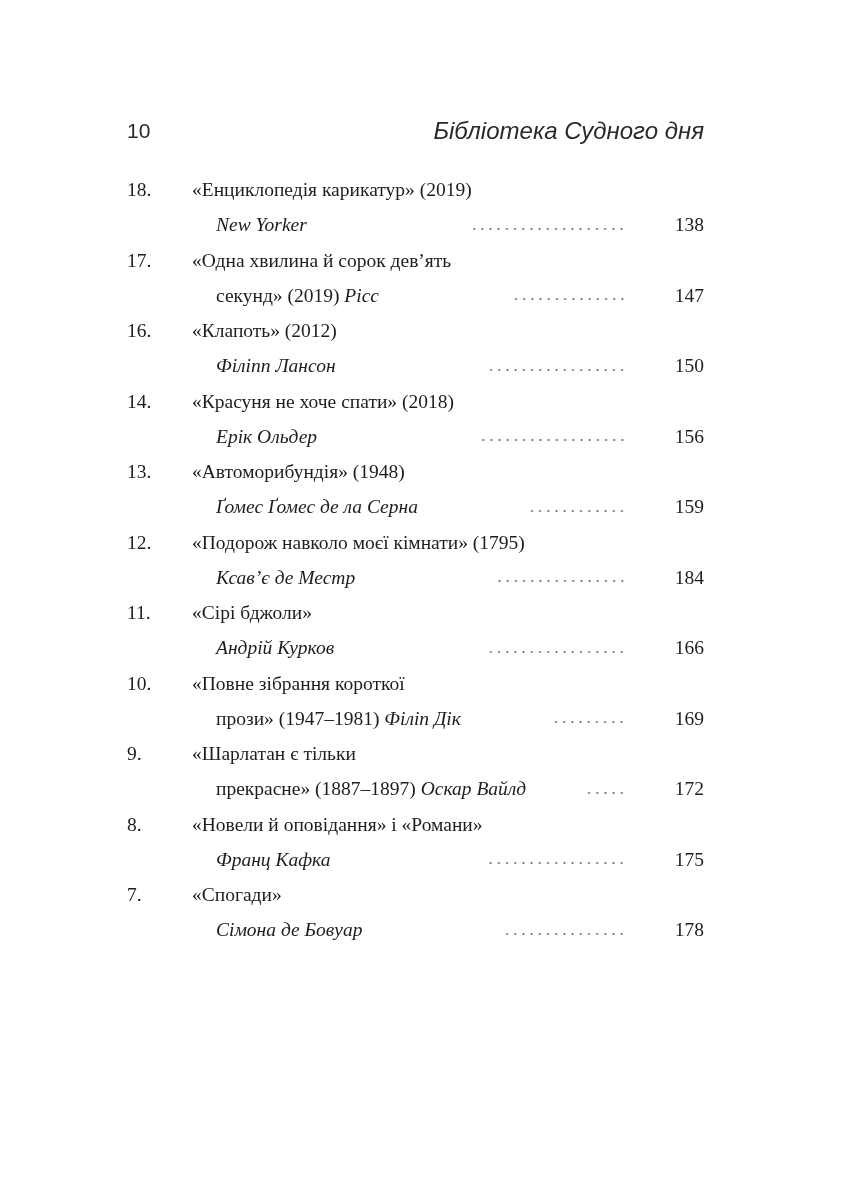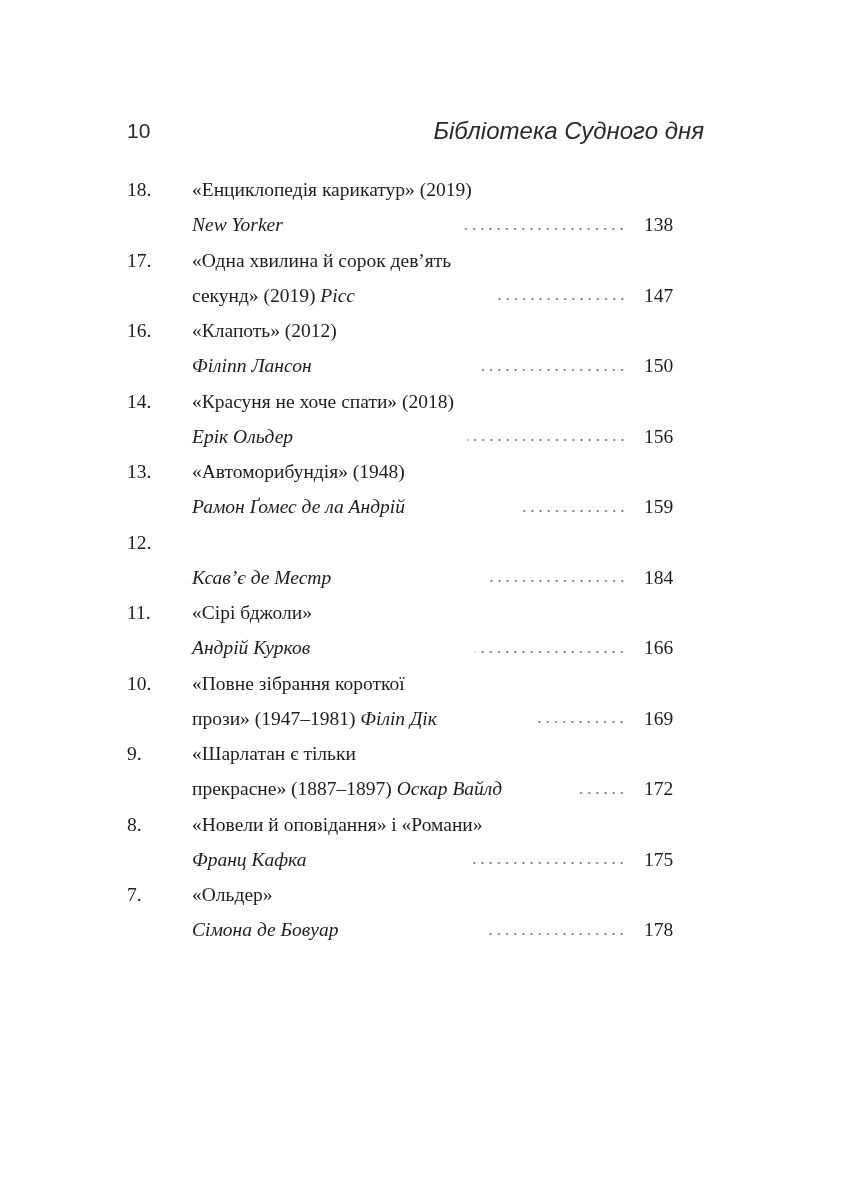--- a/index.html
+++ b/index.html
@@ -78,20 +78,21 @@
       margin-left: 9px;
     }
     .line2 {
       display: flex;
       align-items: baseline;
       padding-left: 65px;
       padding-right: 0;
     }
     .line2 .lead {
       flex: 0 0 auto;
+      margin-left: 24px;
     }
     .author {
       font-style: italic;
     }
     .dots {
       flex: 1 1 auto;
       margin: 0 18px 0 14px;
       max-width: 260px;
       height: 2px;
       align-self: center;
@@ -101,20 +102,21 @@
       background-size: 8.2px 2px;
       background-repeat: repeat-x;
       background-position: right center;
     }
     .spacer {
       flex: 1 1 auto;
     }
     .page-num {
       flex: 0 0 auto;
       width: 60px;
+      text-align: right;
     }
   </style>
 </head>
 <body>
 
 <div class="page">
 
   <div class="running-head">
     <span class="folio">10</span>
     <span class="book-title">Бібліотека Судного дня</span>
@@ -174,30 +176,31 @@
         <span class="page-num">156</span>
       </div>
     </div>
 
     <div class="entry">
       <div class="line">
         <span class="num">13.</span>
         <span class="title-text">«Автоморибундія» (1948)</span>
       </div>
       <div class="line line2">
-        <span class="lead"><span></span><span class="author">Рамон Ґомес де ла Андрій</span></span>
+        <span class="lead"><span></span><span class="author">Ґомес Ґомес де ла Серна</span></span>
         <span class="spacer"></span>
         <span class="dots"></span>
         <span class="page-num">159</span>
       </div>
     </div>
 
     <div class="entry">
       <div class="line">
         <span class="num">12.</span>
+        <span class="title-text">«Подорож навколо моєї кімнати» (1795)</span>
       </div>
       <div class="line line2">
         <span class="lead"><span></span><span class="author">Ксав’є де Местр</span></span>
         <span class="spacer"></span>
         <span class="dots"></span>
         <span class="page-num">184</span>
       </div>
     </div>
 
     <div class="entry">
@@ -248,21 +251,21 @@
         <span class="lead"><span></span><span class="author">Франц Кафка</span></span>
         <span class="spacer"></span>
         <span class="dots"></span>
         <span class="page-num">175</span>
       </div>
     </div>
 
     <div class="entry">
       <div class="line">
         <span class="num">7.</span>
-        <span class="title-text">«Ольдер»</span>
+        <span class="title-text">«Спогади»</span>
       </div>
       <div class="line line2">
         <span class="lead"><span></span><span class="author">Сімона де Бовуар</span></span>
         <span class="spacer"></span>
         <span class="dots"></span>
         <span class="page-num">178</span>
       </div>
     </div>
 
   </div>

